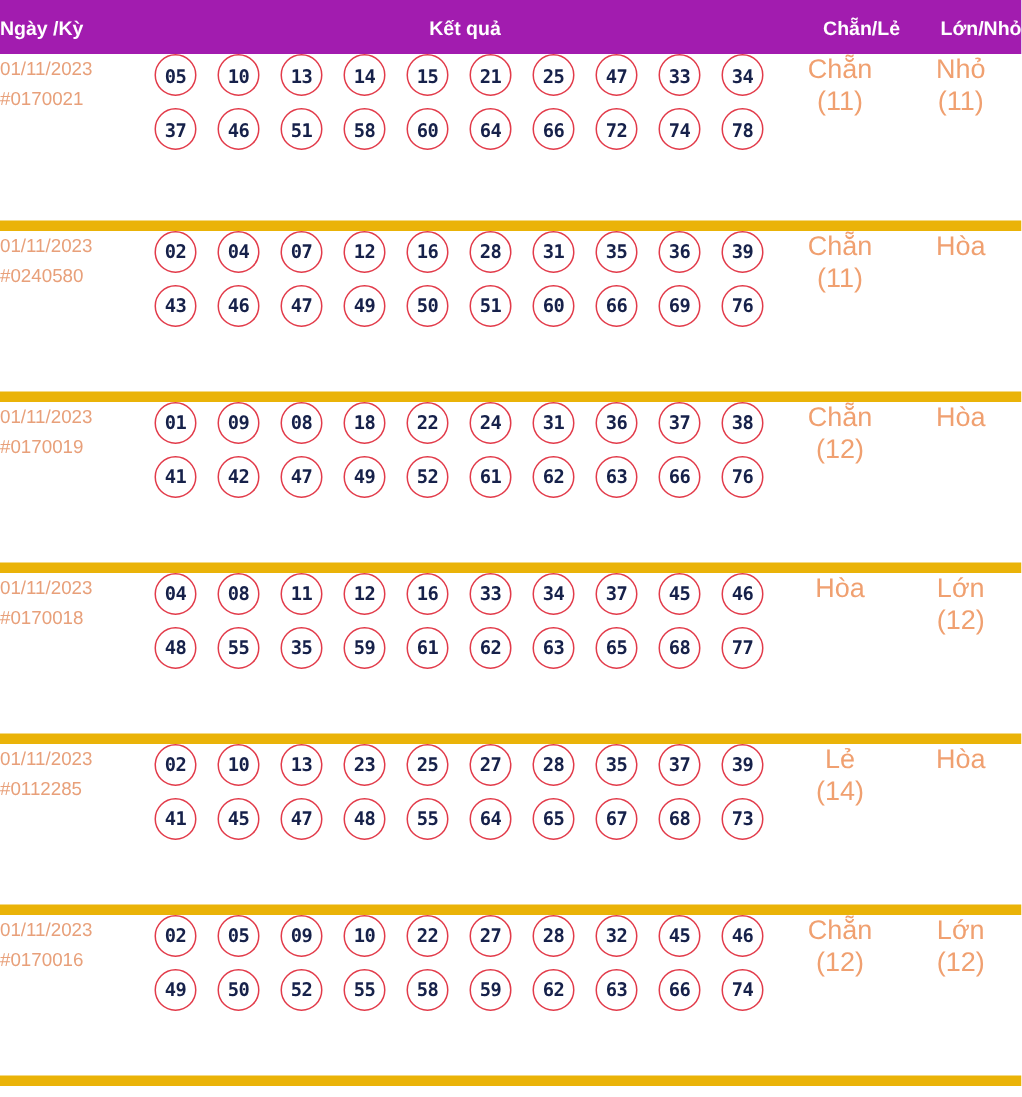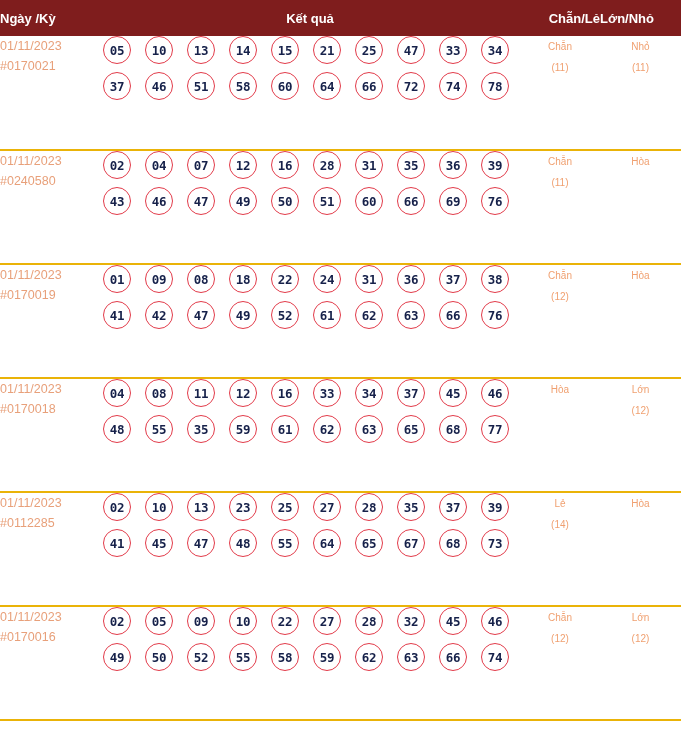--- a/index.html
+++ b/index.html
@@ -16,40 +16,40 @@
   }
 
   .results-table {
     width: 681px;
     border-collapse: collapse;
     table-layout: fixed;
   }
 
   
   .table-header {
-    background: #7f1d1d;
+    background: #a21caf;
     height: 28px;
   }
   .table-header th {
     color: #ffffff;
     font-size: 13px;
     font-weight: bold;
     padding: 0;
     height: 36px;
     vertical-align: middle;
     white-space: nowrap;
   }
   .th-date      { width: 100px; text-align: left;   padding-left: 11px; }
   .th-result    { width: 420px; text-align: center;   padding-left: 7px;  }
   .th-parity    { width: 80px;  text-align: right; }
-  .th-size      { width: 81px;  text-align: left; }
+  .th-size      { width: 81px;  text-align: right; }
 
   
   .result-row {
-    border-bottom: 2px solid #eab308;
+    border-bottom: 7px solid #eab308;
     height: 114px;
   }
   .result-row > td {
     padding: 0;
     vertical-align: top;
   }
 
   .cell-date {
     padding-left: 11px;
     padding-top: 13px;
@@ -84,21 +84,21 @@
     align-items: center;
     justify-content: center;
     font-family: "DejaVu Sans Mono", monospace;
     letter-spacing: -0.3px;
   }
 
   .cell-parity, .cell-size {
     text-align: center;
     padding-top: 13px;
     color: #f0a070;
-    font-size: 10px;
+    font-size: 18px;
     line-height: 21px;
   }
   .verdict-label, .verdict-count { display: block; }
 </style>
 </head>
 <body>
 
 <table class="results-table">
   <thead>
     <tr class="table-header">

